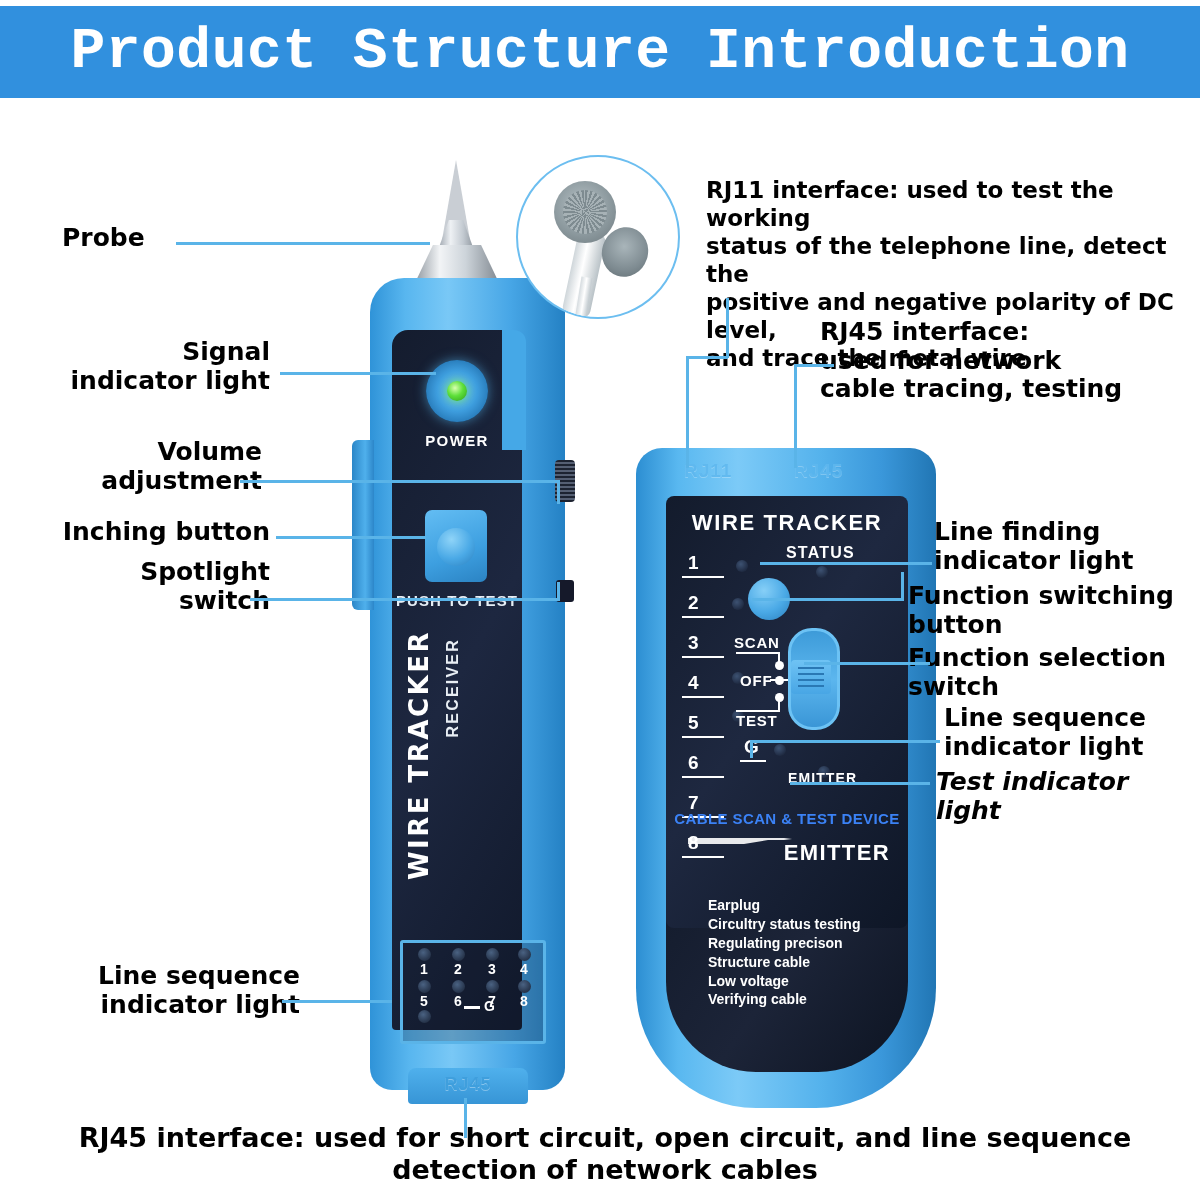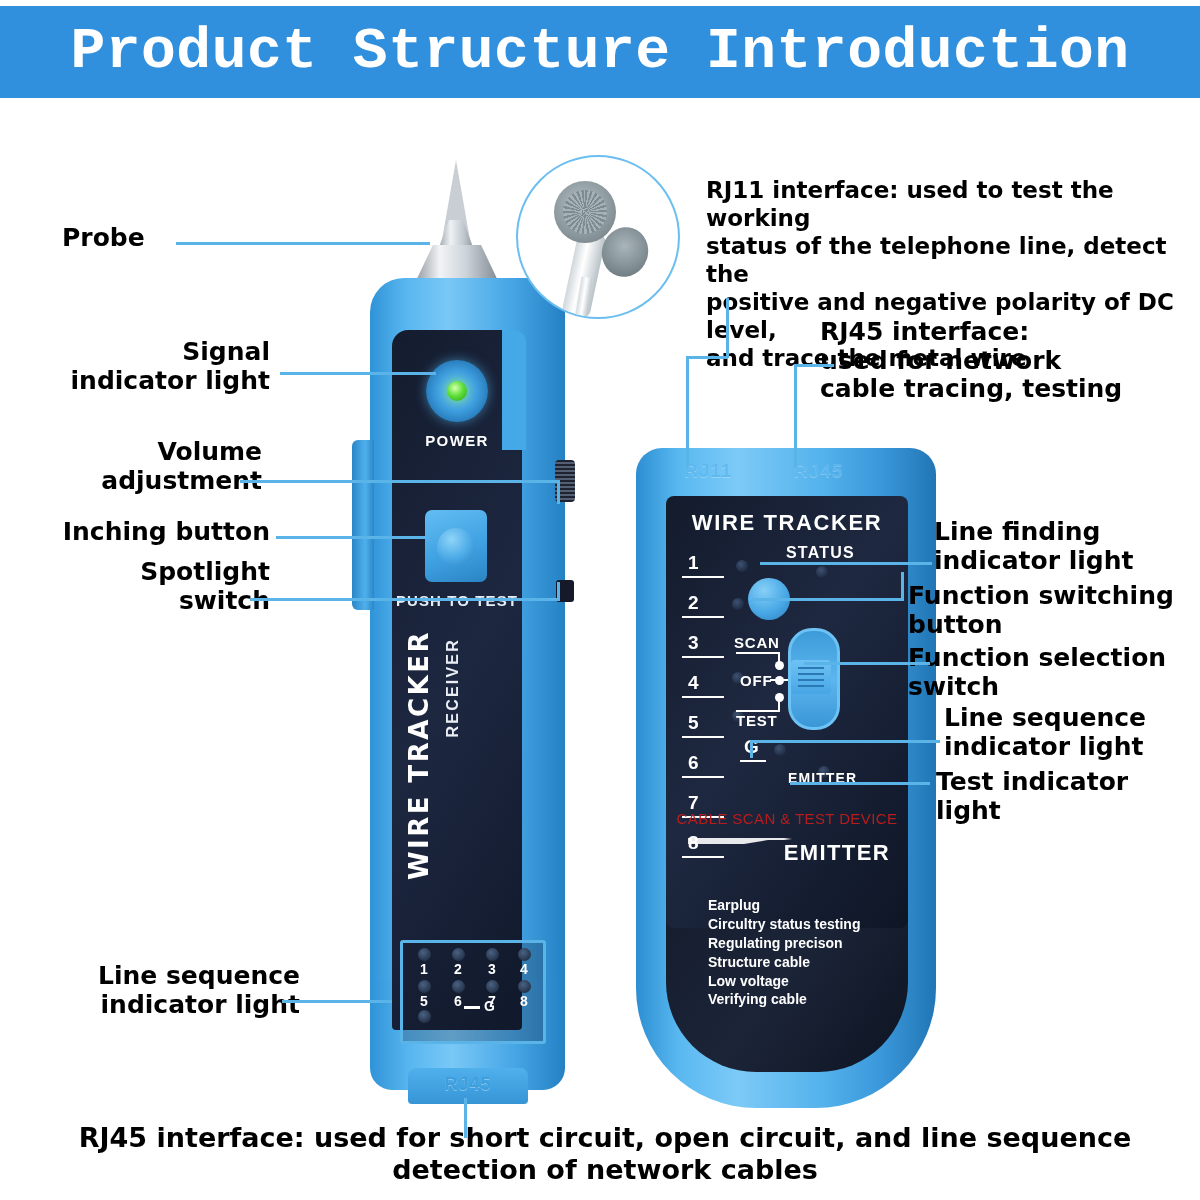--- a/index.html
+++ b/index.html
@@ -242,21 +242,21 @@
   }
   .emt-gline{
     position:absolute;left:104px;top:312px;width:26px;height:2px;background:#ffffff;
   }
   .emt-verify{
     position:absolute;left:152px;top:322px;
     color:#ffffff;font-size:14px;font-weight:bold;letter-spacing:1.1px;
   }
   .emt-sub{
     position:absolute;left:30px;top:362px;width:242px;text-align:center;
-    color:#b91c1c;font-size:15px;font-weight:normal;letter-spacing:.4px;
+    color:#3b82f6;font-size:15px;font-weight:bold;letter-spacing:.4px;
   }
   .emt-slash{
     position:absolute;left:52px;top:386px;width:200px;height:10px;
     background:linear-gradient(100deg,#ffffff 0%,#ffffff 48%,transparent 52%);
     clip-path:polygon(0 40%,60% 40%,72% 0,100% 0,100% 60%,40% 60%,28% 100%,0 100%);
     opacity:.9;
   }
   .emt-emitter{
     position:absolute;left:30px;top:392px;width:242px;text-align:right;padding-right:18px;
     color:#ffffff;font-size:22px;font-weight:bold;letter-spacing:1.4px;box-sizing:border-box;
@@ -504,21 +504,21 @@
 
   <div class="callout ta-l" style="left:908px;top:582px;width:290px;">Function switching
 button</div>
 
   <div class="callout ta-l" style="left:908px;top:644px;width:290px;">Function selection
 switch</div>
 
   <div class="callout ta-l" style="left:944px;top:704px;width:256px;">Line sequence
 indicator light</div>
 
-  <div class="callout ta-l" style="left:936px;top:768px;width:264px;">Test indicator light</div>
+  <div class="callout ta-l" style="left:936px;top:768px;width:264px;font-style:italic;">Test indicator light</div>
 
   <div class="callout ta-c" style="left:40px;top:1122px;width:1130px;font-size:27px;line-height:1.18;">RJ45 interface: used for short circuit, open circuit, and line sequence
 detection of network cables</div>
 
   <div class="lead lead-h" style="left:176px;top:242px;width:254px;"></div>
 
   <div class="lead lead-h" style="left:280px;top:372px;width:156px;"></div>
 
   <div class="lead lead-h" style="left:240px;top:480px;width:320px;"></div>
   <div class="lead lead-v" style="left:557px;top:480px;height:24px;"></div>

